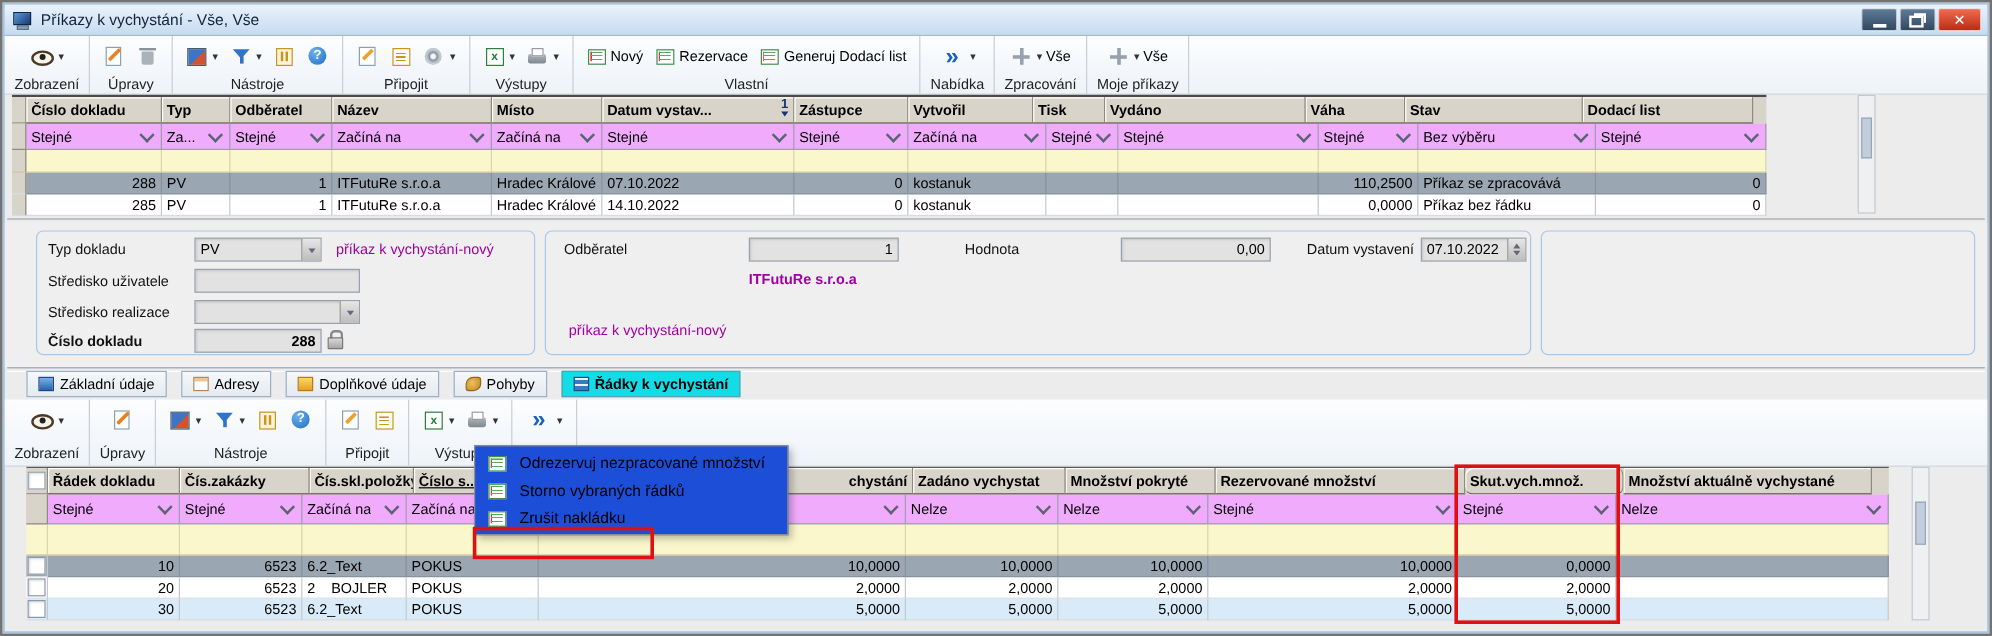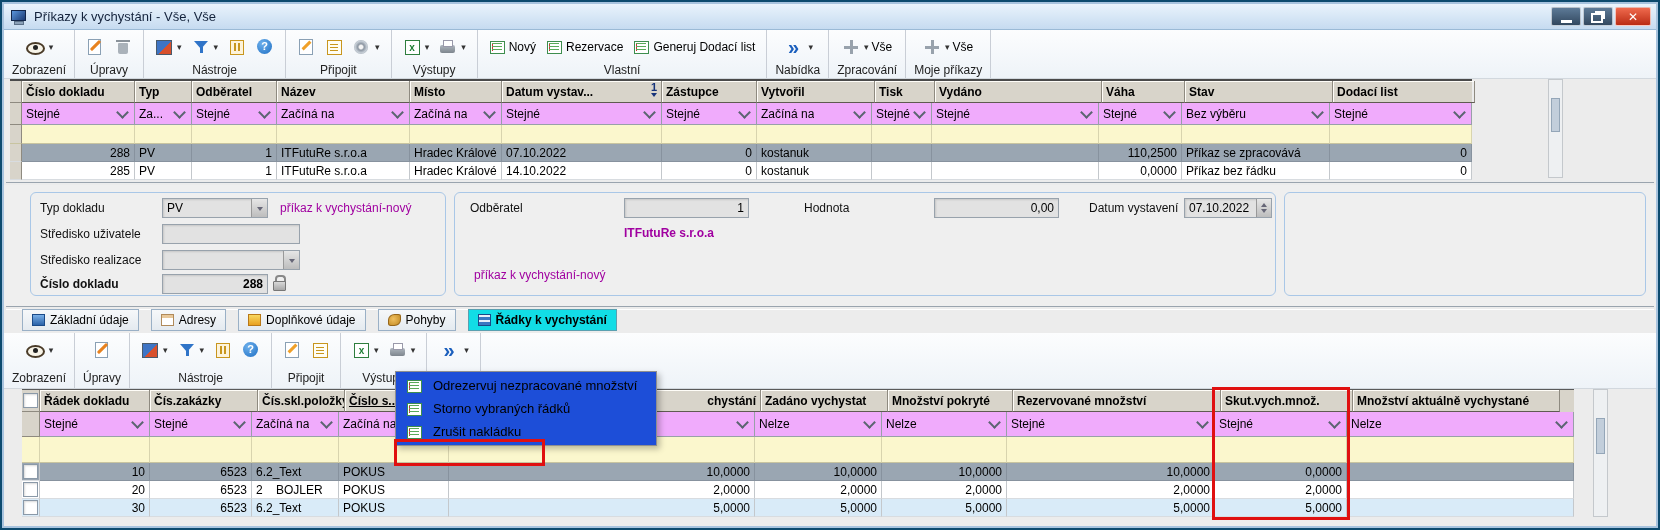--- a/index.html
+++ b/index.html
@@ -1,17 +1,17 @@
 <!DOCTYPE html>
 <html><head>
 <meta charset="utf-8">
 <style>
   html,body{margin:0;padding:0;width:1660px;height:530px;overflow:hidden;
     font-family:"Liberation Sans","DejaVu Sans",sans-serif;font-size:12px;color:#000;background:#8ea9c4;}
-  .window{position:absolute;inset:0;background:#ececec;border:2px solid #0c4a6e;
+  .window{position:absolute;inset:0;background:#ececec;border:2px solid #737373;
     box-shadow:inset 0 0 0 2px #a7c3de;box-sizing:border-box;}
   
   .titlebar{position:absolute;left:2px;top:2px;right:2px;height:26px;
     background:linear-gradient(#e9f3fc,#c6dbf0);border-bottom:1px solid #9bbad6;
     display:flex;align-items:center;padding-left:6px;box-sizing:border-box;}
   .title-text{margin-left:6px;font-size:13px;color:#14233c;}
   .ic{display:inline-block;position:relative;width:18px;height:18px;vertical-align:middle;flex:none;}
   .ic-monitor::before{content:"";position:absolute;left:1px;top:2px;width:13px;height:9px;
     background:linear-gradient(135deg,#5a96dc,#1a3a74);border:1px solid #12264a;}
   .ic-monitor::after{content:"";position:absolute;left:4px;top:13px;width:8px;height:2px;background:#8aa0b8;border:1px solid #5a7088;}
@@ -295,21 +295,21 @@
   <div class="grid" id="grid1">
       <div class="g-row g-head">
         <div class="g-cell hgut" style="width: 12px;"></div>
         <div class="g-cell hcell" style="width: 113px;"><div class="ht">Číslo dokladu</div></div>
         <div class="g-cell hcell" style="width: 57px;"><div class="ht">Typ</div></div>
         <div class="g-cell hcell" style="width: 85px;"><div class="ht">Odběratel</div></div>
         <div class="g-cell hcell" style="width: 133px;"><div class="ht">Název</div></div>
         <div class="g-cell hcell" style="width: 92px;"><div class="ht">Místo</div></div>
         <div class="g-cell hcell" style="width: 160px;"><div class="ht">Datum vystav...</div><div class="sortb"><div class="sortn">1</div><div class="sorta"></div></div></div>
         <div class="g-cell hcell" style="width: 95px;"><div class="ht">Zástupce</div></div>
-        <div class="g-cell hcell" style="width: 118px;"><div class="ht">Vytvořil</div></div>
+        <div class="g-cell hcell" style="width: 104px;"><div class="ht">Vytvořil</div></div>
         <div class="g-cell hcell" style="width: 60px;"><div class="ht">Tisk</div></div>
         <div class="g-cell hcell" style="width: 167px;"><div class="ht">Vydáno</div></div>
         <div class="g-cell hcell" style="width: 83px;"><div class="ht">Váha</div></div>
         <div class="g-cell hcell" style="width: 148px;"><div class="ht">Stav</div></div>
         <div class="g-cell hcell" style="width: 142px;"><div class="ht">Dodací list</div></div>
       </div>
       <div class="g-row g-filter">
         <div class="g-cell hgut" style="width: 12px;"></div>
         <div class="g-cell fcell" style="width: 113px;"><div class="ft">Stejné</div><div class="chev"></div></div>
         <div class="g-cell fcell" style="width: 57px;"><div class="ft">Za...</div><div class="chev"></div></div>
@@ -529,21 +529,21 @@
       <div class="g-row g-head">
         <div class="g-cell hgut" style="width: 18px;"><div class="cbx"></div></div>
         <div class="g-cell hcell" style="width: 110px;"><div class="ht">Řádek dokladu</div></div>
         <div class="g-cell hcell" style="width: 108px;"><div class="ht">Čís.zakázky</div></div>
         <div class="g-cell hcell" style="width: 87px;"><div class="ht">Čís.skl.položky</div></div>
         <div class="g-cell hcell" style="width: 110px; text-decoration: underline;"><div class="ht">Číslo s...</div></div>
         <div class="g-cell hcell ar" style="width: 306px;"><div class="ht">chystání</div></div>
         <div class="g-cell hcell" style="width: 127px;"><div class="ht">Zadáno vychystat</div></div>
         <div class="g-cell hcell" style="width: 125px;"><div class="ht">Množství pokryté</div></div>
         <div class="g-cell hcell" style="width: 208px;"><div class="ht">Rezervované množství</div></div>
-        <div class="g-cell hcell" style="width: 132px;"><div class="ht">Skut.vych.množ.</div></div>
+        <div class="g-cell hcell" style="width: 132px; border-radius: 6px;"><div class="ht">Skut.vych.množ.</div></div>
         <div class="g-cell hcell" style="width: 207px;"><div class="ht">Množství aktuálně vychystané</div></div>
       </div>
       <div class="g-row g-filter">
         <div class="g-cell hgut" style="width: 18px;"></div>
         <div class="g-cell fcell" style="width: 110px;"><div class="ft">Stejné</div><div class="chev"></div></div>
         <div class="g-cell fcell" style="width: 102px;"><div class="ft">Stejné</div><div class="chev"></div></div>
         <div class="g-cell fcell" style="width: 87px;"><div class="ft">Začíná na</div><div class="chev"></div></div>
         <div class="g-cell fcell" style="width: 110px;"><div class="ft">Začíná na</div><div class="chev"></div></div>
         <div class="g-cell fcell" style="width: 306px;"><div class="ft"></div><div class="chev"></div></div>
         <div class="g-cell fcell" style="width: 127px;"><div class="ft">Nelze</div><div class="chev"></div></div>

